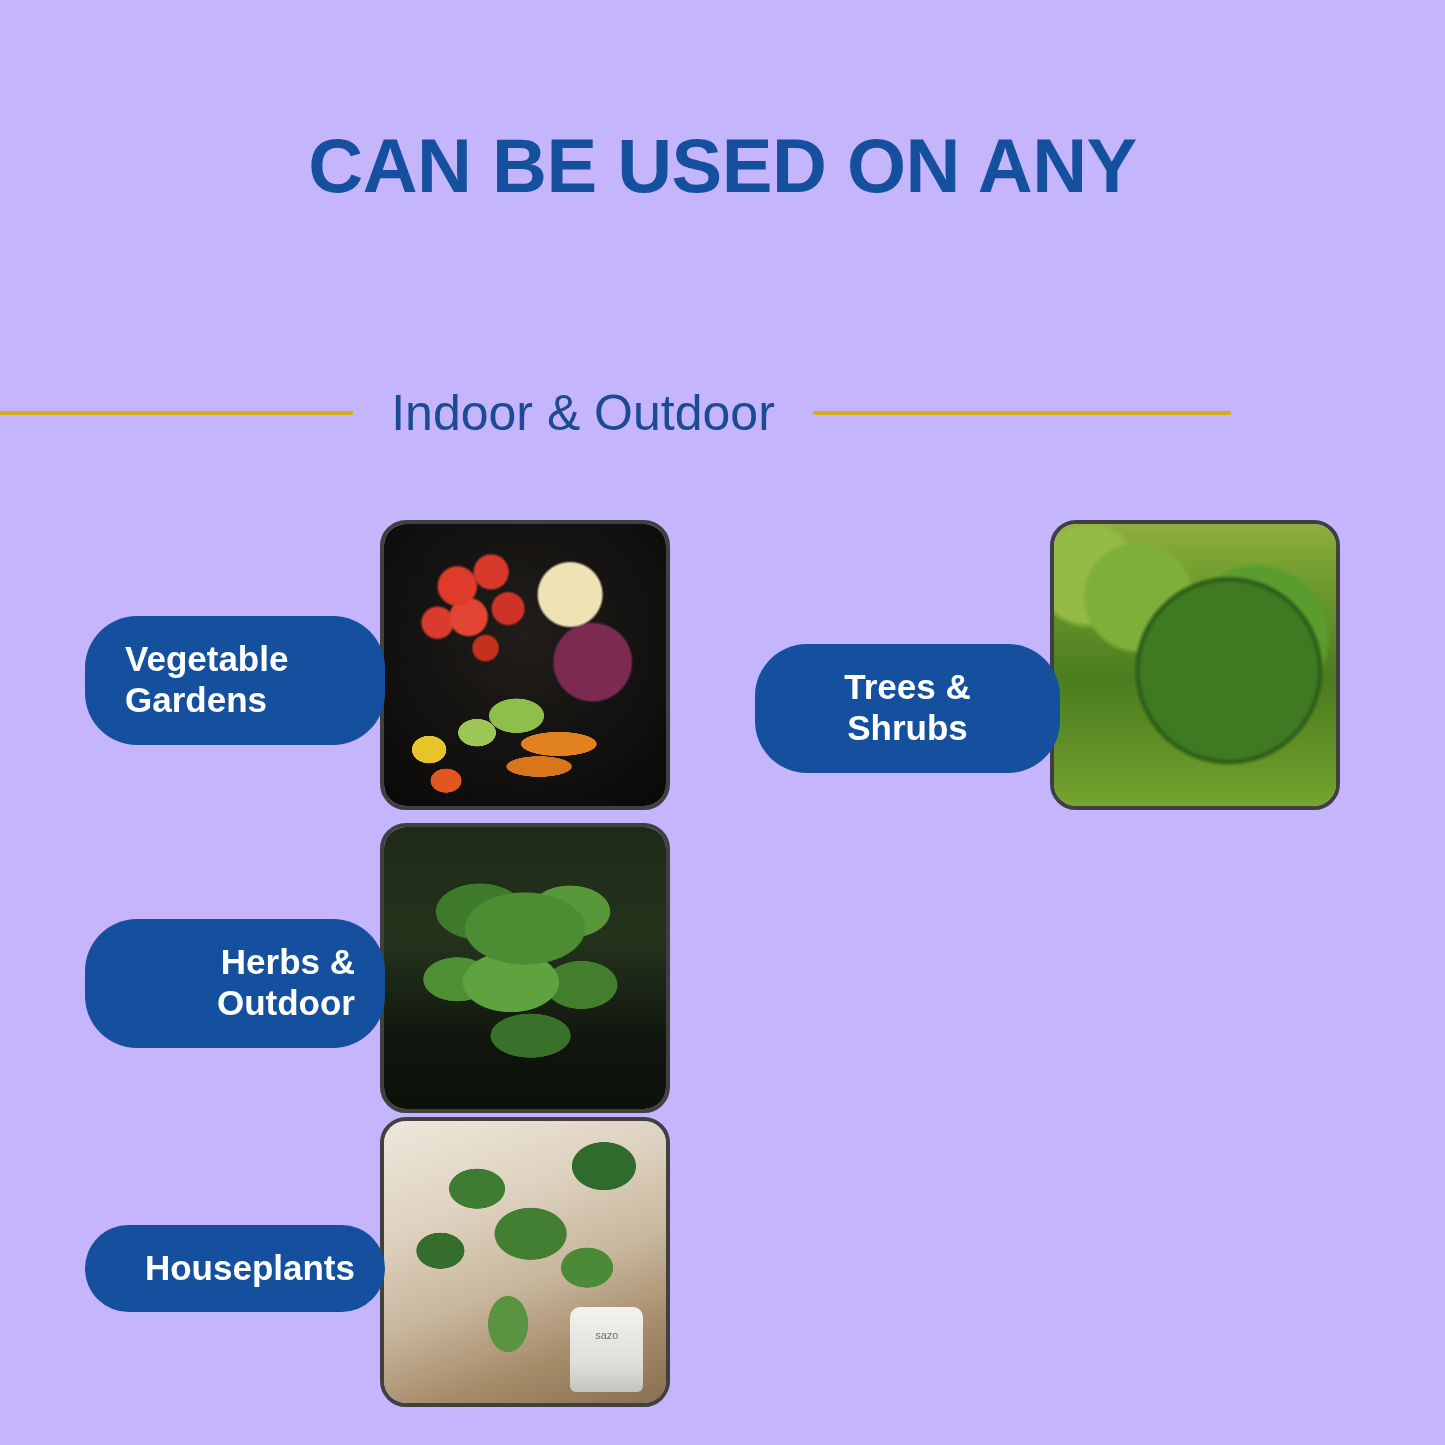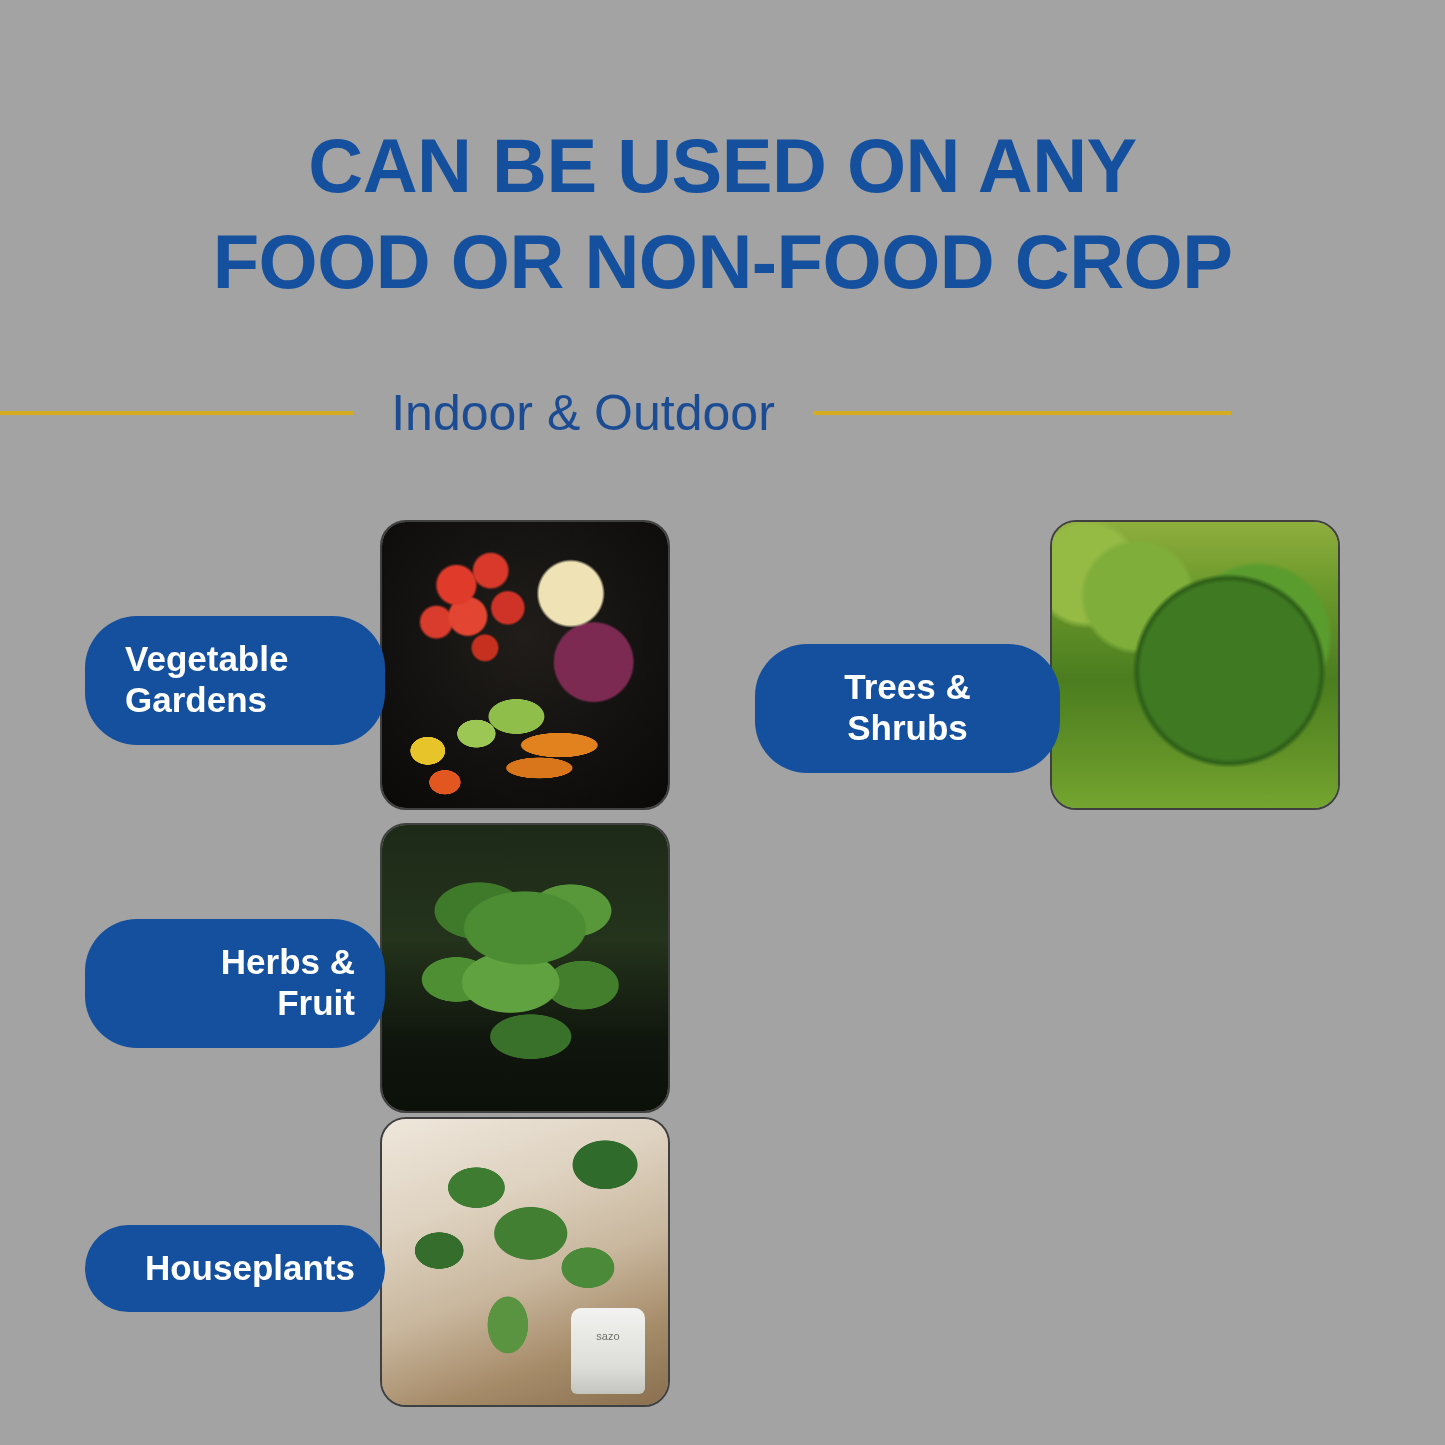--- a/index.html
+++ b/index.html
@@ -10,21 +10,21 @@
     width: 1445px;
     height: 1445px;
     background: #ffffff;
     font-family: "Liberation Sans", sans-serif;
     overflow: hidden;
   }
   .page {
     position: relative;
     width: 1445px;
     height: 1445px;
-    background: #a3a3a3;
+    background: #c4b5fd;
   }
 
   
   .header {
     position: absolute;
     top: 118px;
     left: 0;
     width: 1445px;
     text-align: center;
   }
@@ -84,21 +84,21 @@
   .row-1 { top: 15px; }
   .row-2 { top: 318px; }
   .row-3 { top: 612px; }
 
   .photo {
     position: absolute;
     right: 15px;
     top: 0;
     width: 290px;
     height: 290px;
-    border: 2px solid #404040;
+    border: 4px solid #404040;
     border-radius: 26px;
     box-sizing: border-box;
     overflow: hidden;
   }
   .photo .img {
     position: absolute;
     inset: 0;
     border-radius: 19px;
   }
 
@@ -237,21 +237,20 @@
   }
 </style>
 </head>
 <body>
 
 <div class="page">
 
   <div class="header">
     <h1 class="headline">
       <span class="line">CAN BE USED ON ANY</span>
-      <span class="line">FOOD OR NON-FOOD CROP</span>
     </h1>
   </div>
 
   <div class="subtitle-row">
     <div class="rule rule-left"></div>
     <div class="subtitle">Indoor &amp; Outdoor</div>
     <div class="rule rule-right"></div>
   </div>
 
   <div class="grid">
@@ -274,21 +273,21 @@
         <span class="ltxt">Trees &amp; Shrubs</span>
       </div>
     </div>
 
     <div class="card col-left row-2">
       <div class="photo">
         <div class="img img-herbs"></div>
       </div>
       <div class="label center">
         <span class="ltxt">Herbs &amp;</span>
-        <span class="ltxt">Fruit</span>
+        <span class="ltxt">Outdoor</span>
       </div>
     </div>
 
 
     <div class="card col-left row-3">
       <div class="photo">
         <div class="img img-houseplants">
           <div class="humidifier">
             <div class="brand">sazo</div>
           </div>

